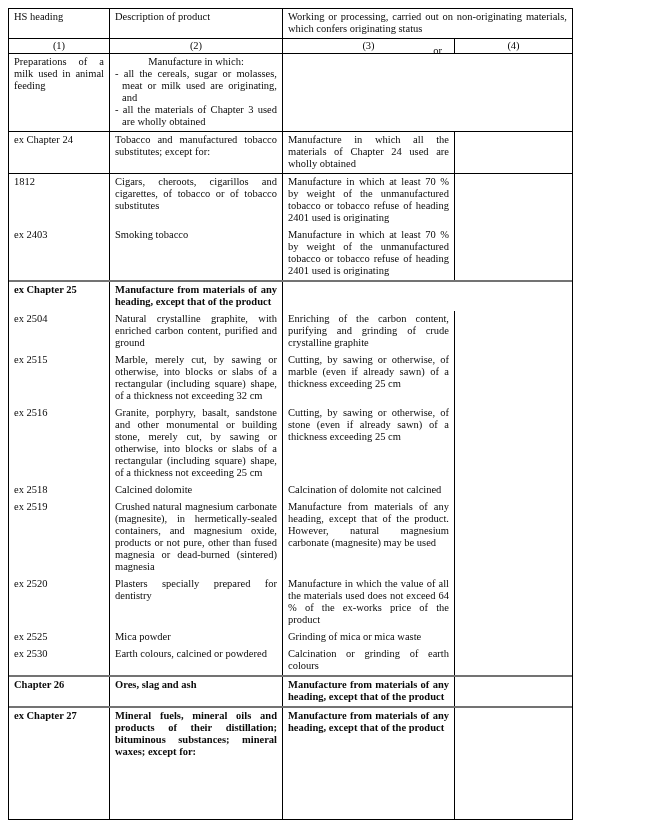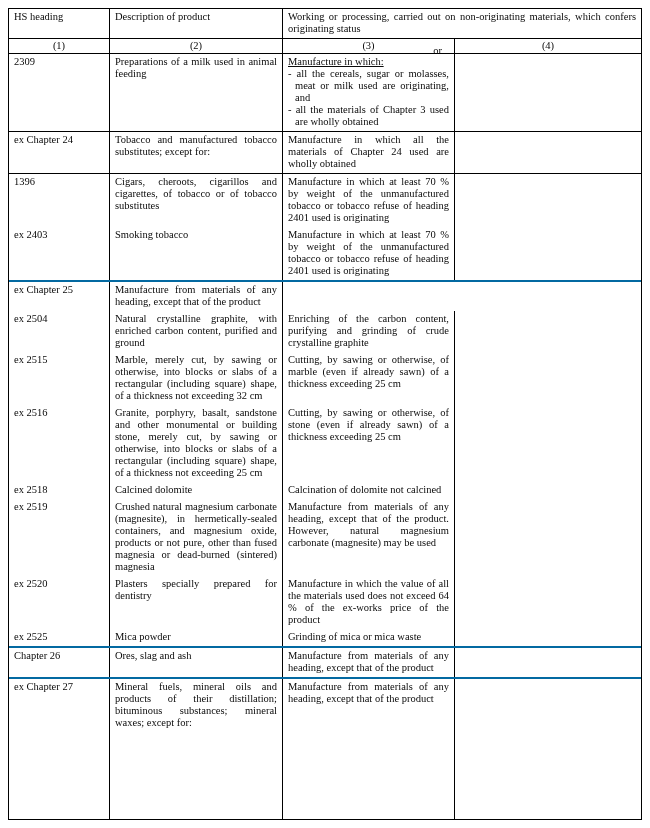--- a/index.html
+++ b/index.html
@@ -8,38 +8,38 @@
     width: 650px; height: 828px;
     font-family: "Liberation Serif", "DejaVu Serif", serif;
     color: #0a0a0a;
   }
   .page {
     position: relative; width: 650px; height: 828px;
     background: #ffffff; overflow: hidden;
   }
   .doc-table {
     position: absolute; left: 8px; top: 8px;
-    width: 634px; height: 812px;
+    width: 565px; height: 812px;
     border: 1.5px solid #000;
     display: flex; flex-direction: column;
     overflow: hidden;
     font-size: 10.5px; line-height: 12px;
     background: #fff;
   }
   .row { display: grid; grid-template-columns: 100px 173px 172px 1fr; flex: 0 0 auto; }
   .row.hdr1 { grid-template-columns: 100px 173px 1fr; }
   .cell { padding: 2px 5px 3px 5px; overflow: hidden; }
   .row .cell + .cell { border-left: 1px solid #000; }
   .thin-top { border-top: 1px solid #000; }
-  .thick-top { border-top: 2px solid #0369a1; }
+  .thick-top { border-top: 2px solid #737373; font-weight: bold; }
   .just { text-align: justify; }
   .nums .cell { text-align: center; padding: 1px 2px 2px 2px; position: relative; line-height: 11px; }
   .or { position: absolute; right: 12px; top: 6px; text-decoration: underline; }
   .hang { padding-left: 7px; text-indent: -7px; text-align: justify; }
-  .rule-intro { text-align: left; text-decoration: underline; }
+  .rule-intro { text-align: center; }
   .last { flex: 1 0 auto; }
 </style>
 </head>
 <body>
 
 <div class="page">
   <div class="doc-table">
 
     <div class="row hdr1">
       <div class="cell">HS heading</div>
@@ -51,39 +51,38 @@
       <div class="cell">(1)</div>
       <div class="cell">(2)</div>
       <div class="cell">
         <span>(3)</span>
         <span class="or">or</span>
       </div>
       <div class="cell">(4)</div>
     </div>
 
     <div class="row thin-top">
-      <div class="cell">2309</div>
       <div class="cell just">Preparations of a milk used in animal feeding</div>
       <div class="cell">
         <div class="rule-intro">Manufacture in which:</div>
         <div class="hang">- all the cereals, sugar or molasses, meat or milk used are originating, and</div>
         <div class="hang">- all the materials of Chapter 3 used are wholly obtained</div>
       </div>
       <div class="cell"></div>
     </div>
 
     <div class="row thin-top">
       <div class="cell">ex Chapter 24</div>
       <div class="cell just">Tobacco and manufactured tobacco substitutes; except for:</div>
       <div class="cell just">Manufacture in which all the materials of Chapter 24 used are wholly obtained</div>
       <div class="cell"></div>
     </div>
 
     <div class="row thin-top">
-      <div class="cell">1396</div>
+      <div class="cell">1812</div>
       <div class="cell just">Cigars, cheroots, cigarillos and cigarettes, of tobacco or of tobacco substitutes</div>
       <div class="cell just">Manufacture in which at least 70 % by weight of the unmanufactured tobacco or tobacco refuse of heading 2401 used is originating</div>
       <div class="cell"></div>
     </div>
 
     <div class="row">
       <div class="cell">ex 2403</div>
       <div class="cell just">Smoking tobacco</div>
       <div class="cell just">Manufacture in which at least 70 % by weight of the unmanufactured tobacco or tobacco refuse of heading 2401 used is originating</div>
       <div class="cell"></div>
@@ -138,20 +137,26 @@
     </div>
 
 
     <div class="row">
       <div class="cell">ex 2525</div>
       <div class="cell just">Mica powder</div>
       <div class="cell just">Grinding of mica or mica waste</div>
       <div class="cell"></div>
     </div>
 
+    <div class="row">
+      <div class="cell">ex 2530</div>
+      <div class="cell just">Earth colours, calcined or powdered</div>
+      <div class="cell just">Calcination or grinding of earth colours</div>
+      <div class="cell"></div>
+    </div>
 
     <div class="row thick-top">
       <div class="cell">Chapter 26</div>
       <div class="cell just">Ores, slag and ash</div>
       <div class="cell just">Manufacture from materials of any heading, except that of the product</div>
       <div class="cell"></div>
     </div>
 
     <div class="row thick-top last">
       <div class="cell">ex Chapter 27</div>

